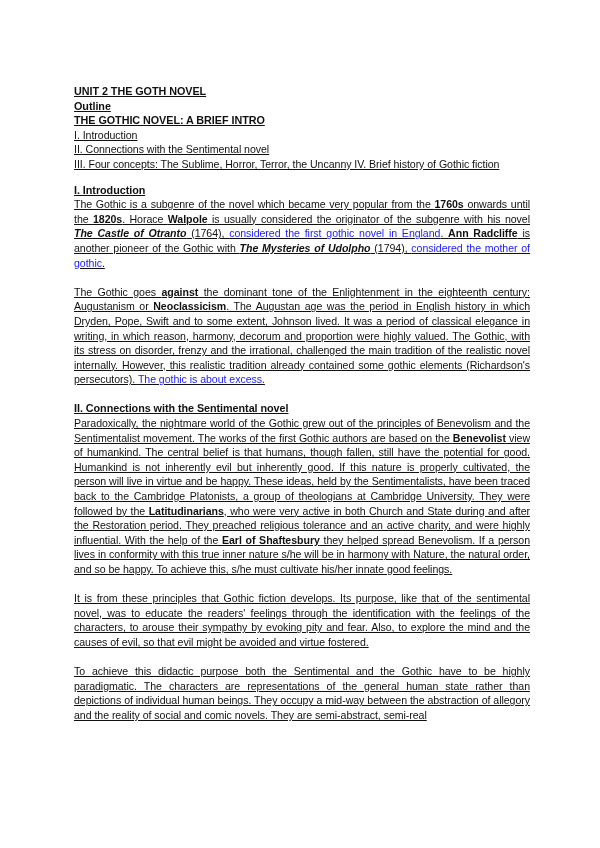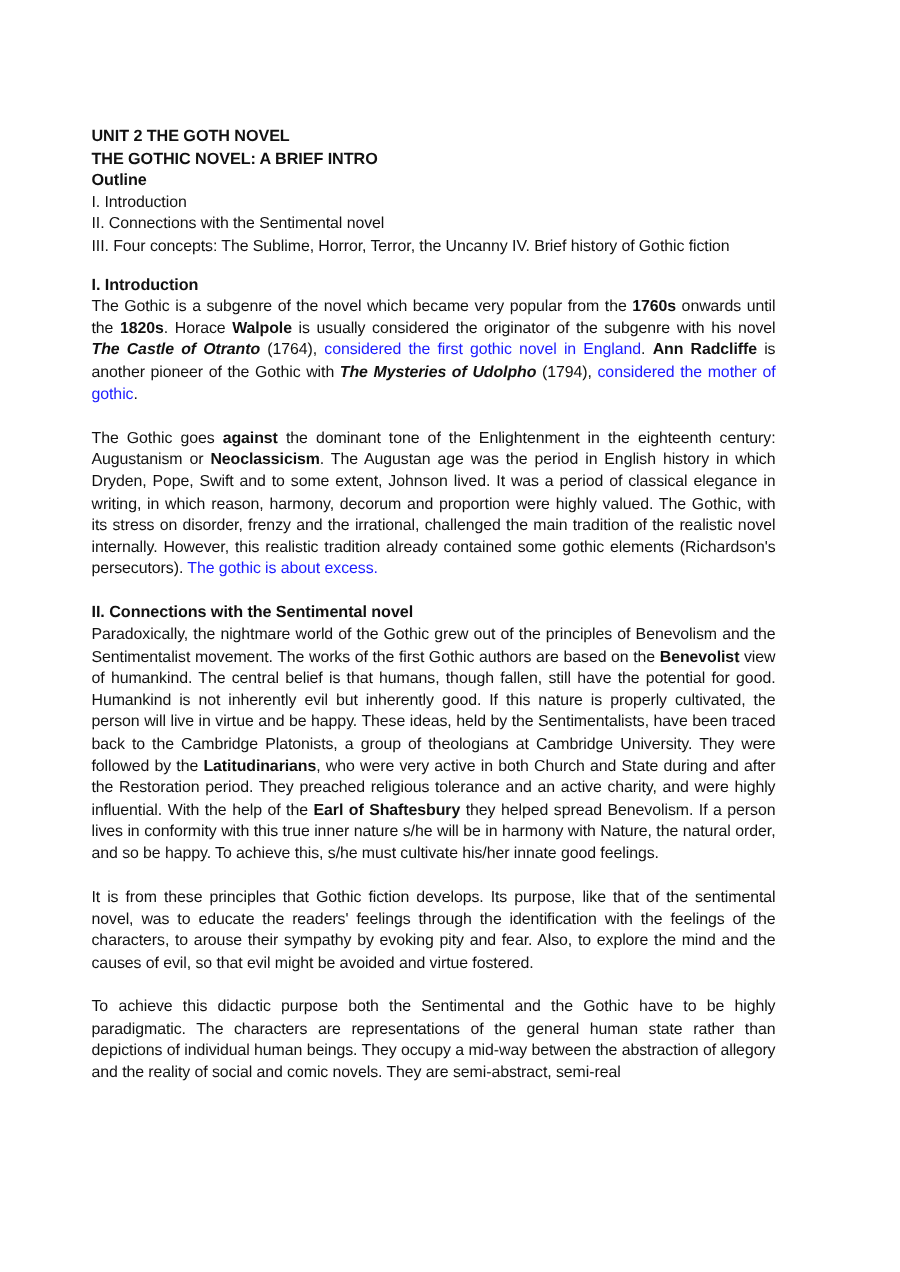--- a/index.html
+++ b/index.html
@@ -1,38 +1,39 @@
 <!DOCTYPE html>
 <html><head>
 <meta charset="utf-8">
 <style>
   html, body { margin: 0; padding: 0; background: #ffffff; }
   body { width: 600px; height: 848px; position: relative; overflow: hidden; }
   .page {
-    position: absolute; left: 61px; top: 84px; width: 456px;
+    position: absolute; left: 74px; top: 84px; width: 456px;
     font-family: "Liberation Sans", sans-serif;
     font-size: 10.6px; line-height: 14.6px; color: #111111;
     letter-spacing: -0.05px;
+    text-decoration: underline;
   }
   .h { font-weight: bold; margin: 0; font-size: 10.8px; }
   .line { margin: 0; white-space: nowrap; }
   p.body { margin: 0; text-align: justify; }
   .gap { height: 14.6px; }
   .gap-sm { height: 11px; }
   b { font-weight: bold; }
   .bi { font-weight: bold; font-style: italic; }
   .blue { color: #1a1aff; }
 </style>
 </head>
 <body>
 
 <div class="page">
   <div class="h line">UNIT 2 THE GOTH NOVEL</div>
+  <div class="h line">Outline</div>
   <div class="h line">THE GOTHIC NOVEL: A BRIEF INTRO</div>
-  <div class="h line">Outline</div>
 
   <div>
     <div class="line">I. Introduction</div>
     <div class="line">II. Connections with the Sentimental novel</div>
     <div class="line">III. Four concepts: The Sublime, Horror, Terror, the Uncanny IV. Brief history of Gothic fiction</div>
   </div>
 
   <div class="gap-sm"></div>
 
   <div class="h line">I. Introduction</div>

